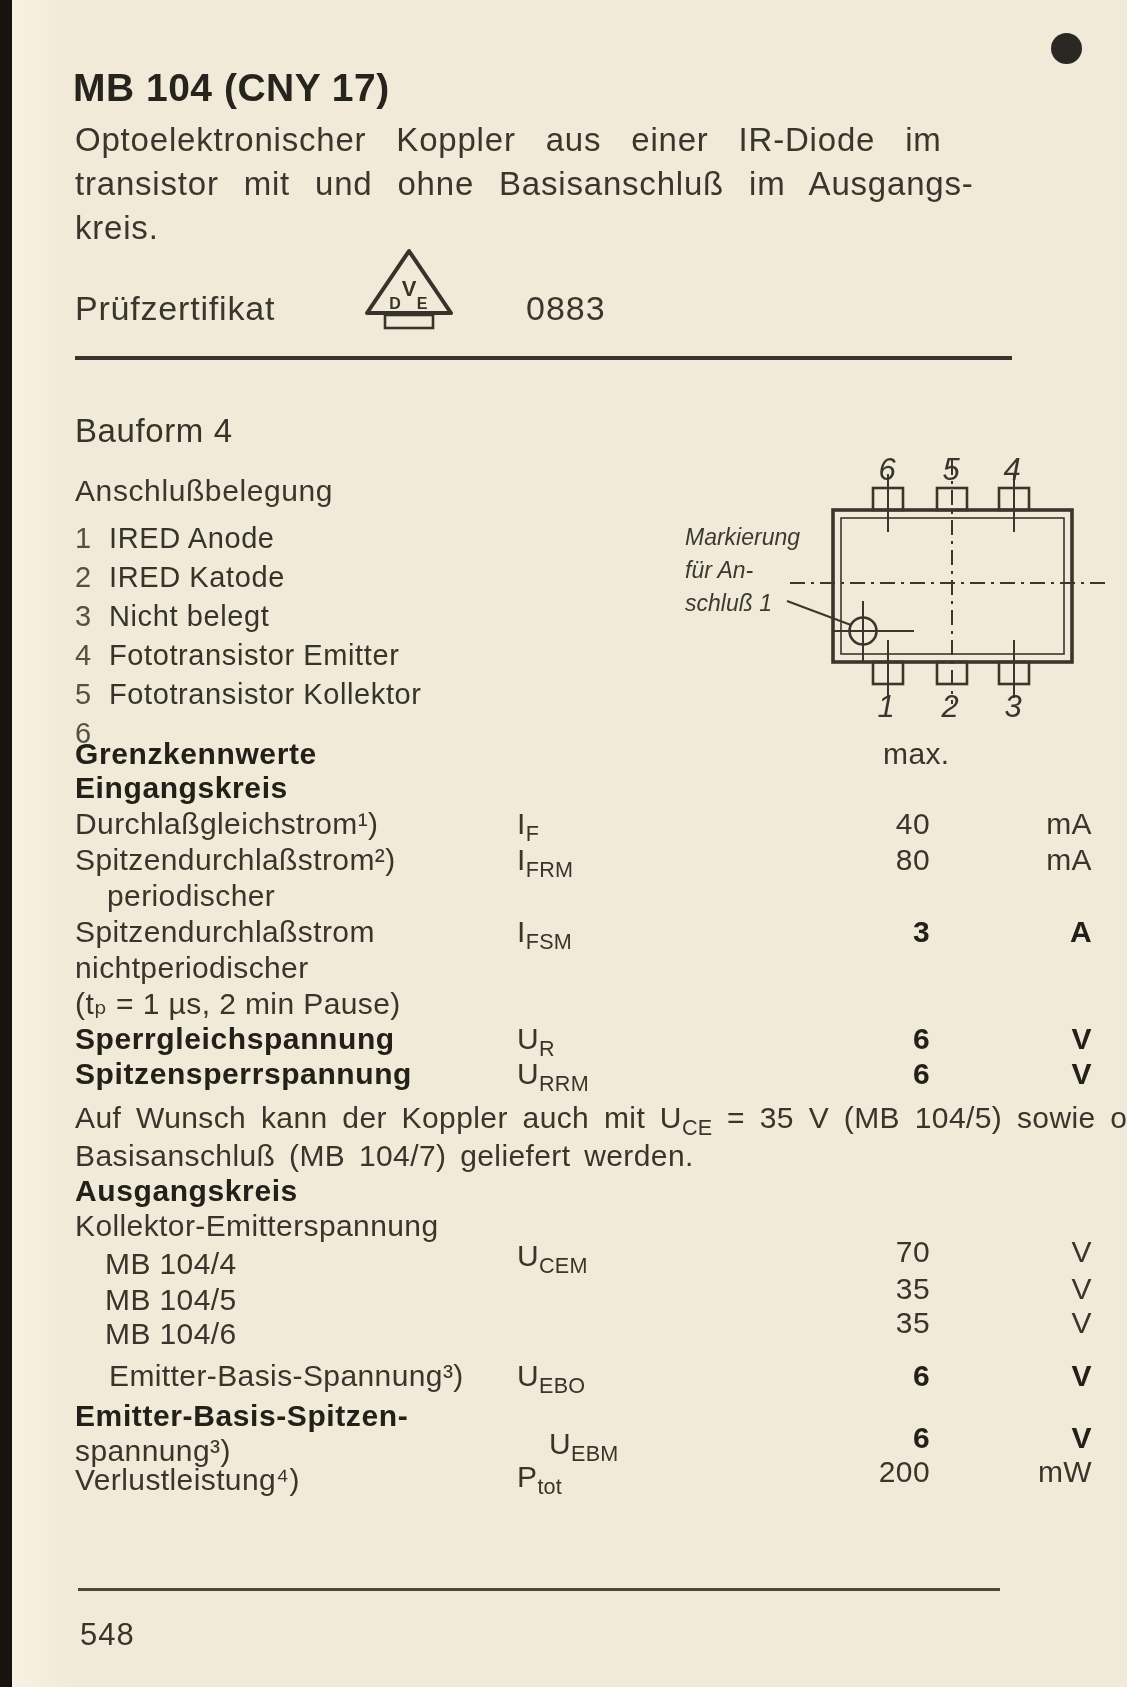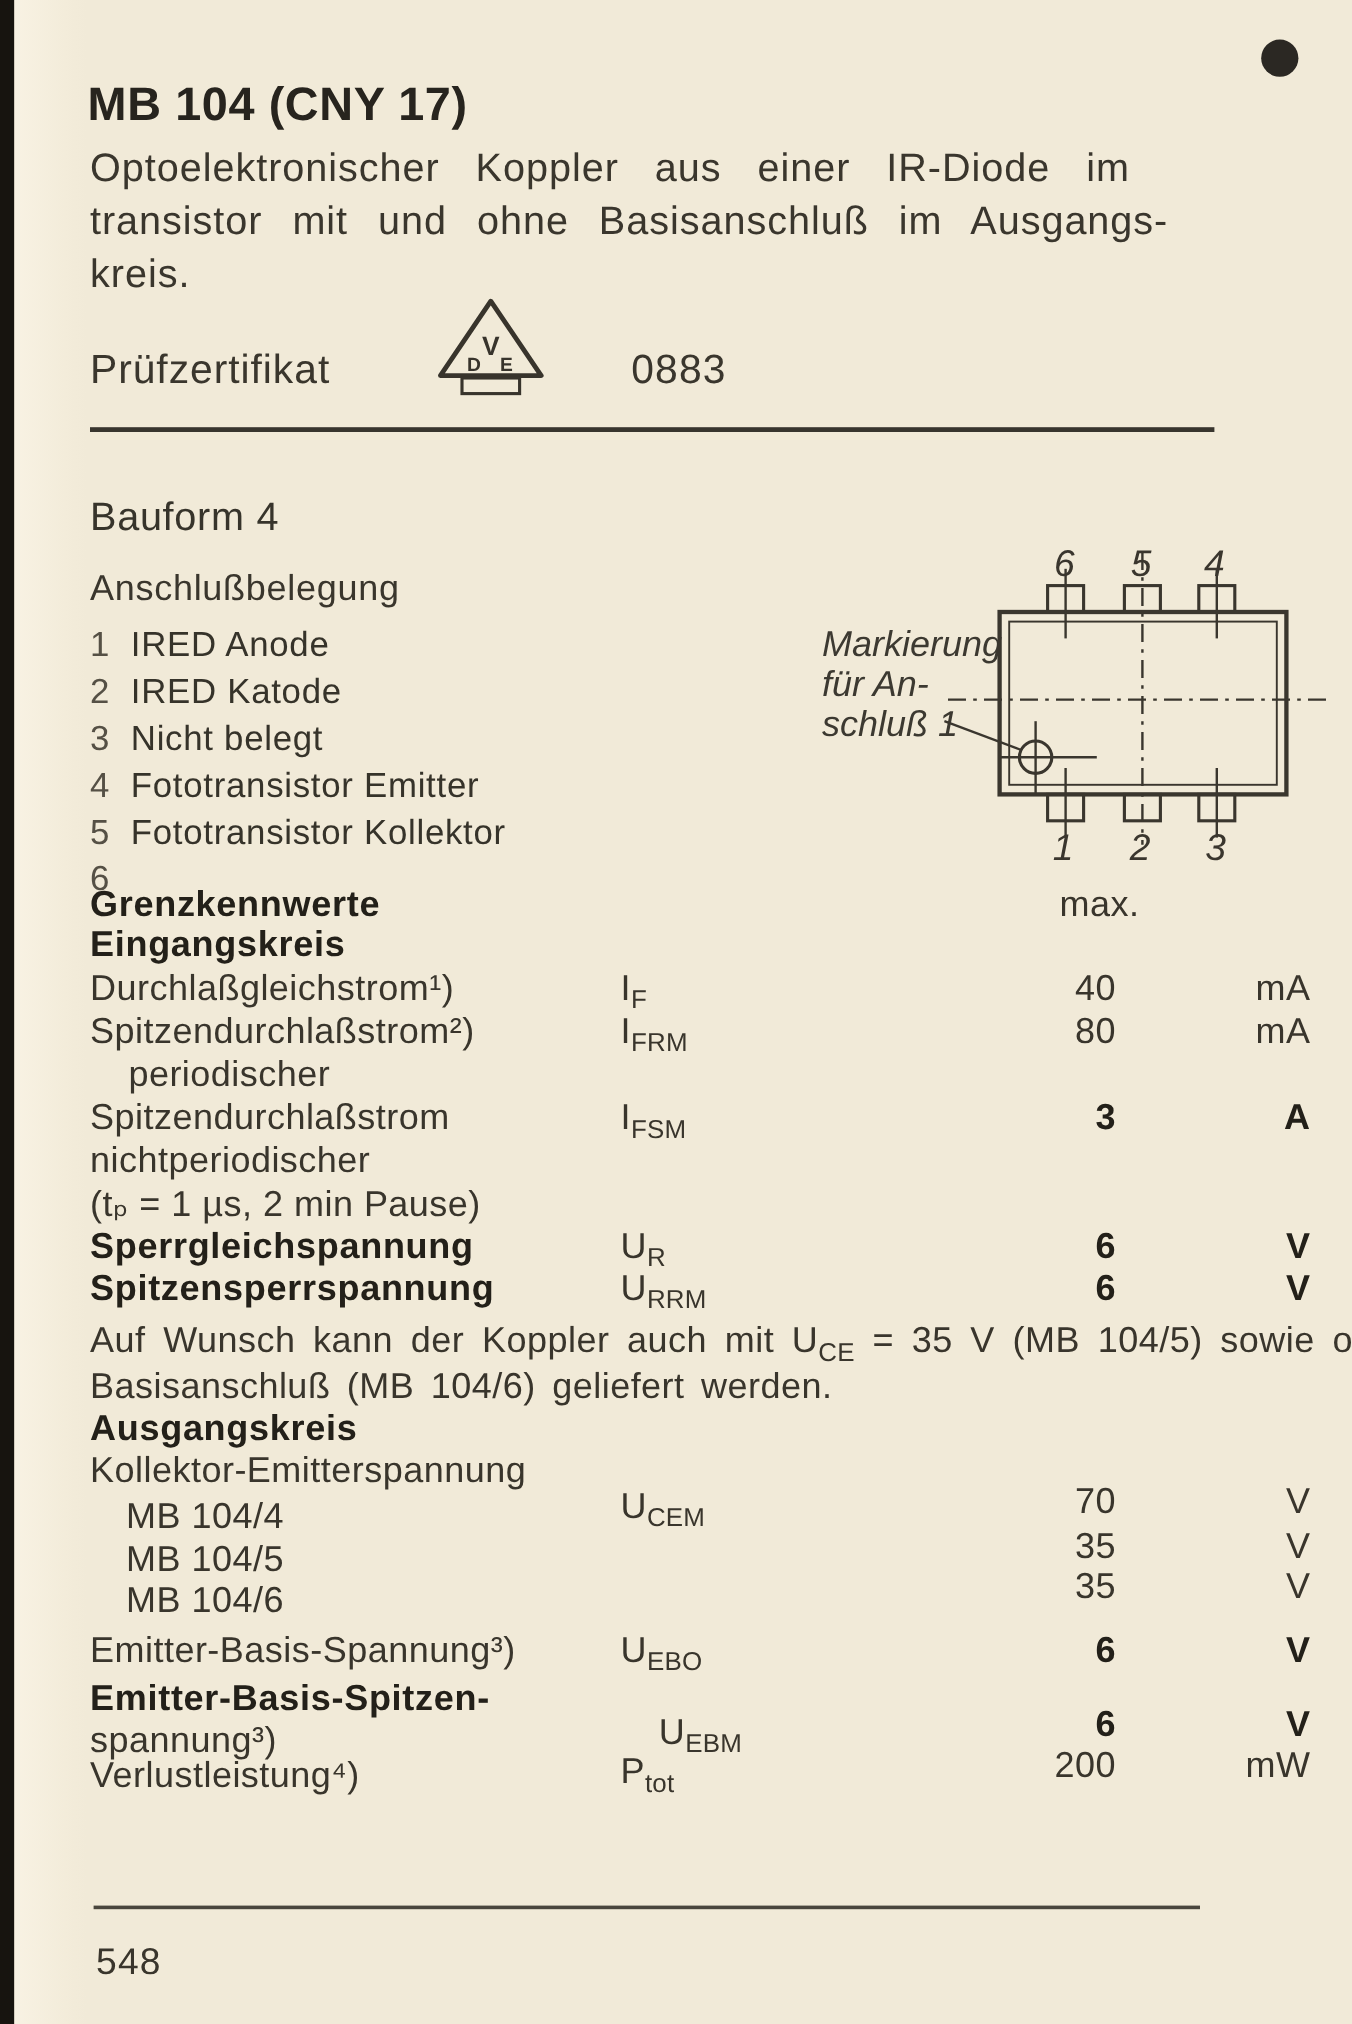--- a/index.html
+++ b/index.html
@@ -23,21 +23,21 @@
   .cert-label{left:75px;top:289px;font-size:34px;letter-spacing:0.8px;color:#3a362d;}
   .cert-num{left:526px;top:289px;font-size:34px;color:#3a362d;letter-spacing:1px;}
   .rule1{left:75px;top:356px;width:937px;height:4px;background:#38352e;}
   .rule2{left:78px;top:1588px;width:922px;height:3px;background:#4a463d;}
   .bauform{left:75px;top:412px;font-size:33px;letter-spacing:0.6px;color:#37342b;}
   .pinhead{left:75px;top:474px;font-size:30px;letter-spacing:0.6px;color:#3a362d;}
   .pinlist{left:75px;top:522px;font-size:29px;letter-spacing:0.6px;}
   .pinlist .pin{display:flex;height:39px;align-items:flex-start;}
   .pinlist .pnum{width:34px;color:#555045;}
   .pinlist .plbl{color:#36332a;}
-  .marking{left:685px;top:521px;font-size:30px;font-style:italic;color:#3c3931;line-height:33px;}
+  .marking{left:685px;top:521px;font-size:23px;font-style:italic;color:#3c3931;line-height:33px;}
   .marking div{white-space:nowrap;}
   .cell{position:absolute;white-space:nowrap;font-size:30px;color:#39352c;letter-spacing:0.4px;}
   .name{left:75px;}
   .indent{left:105px;}
   .sym{left:517px;}
   .val{right:197px;}
   .unit{right:35px;}
   .bold{font-weight:bold;color:#232019;letter-spacing:0.6px;}
   .bv{font-weight:bold;color:#232019;}
   .sb{font-size:0.72em;position:relative;top:0.33em;letter-spacing:0.2px;}
@@ -174,39 +174,39 @@
 <span class="cell sym" style="top:1022px;"><span>U</span><span class="sb">R</span></span>
 <span class="cell val bv" style="top:1022px;">6</span>
 <span class="cell unit bv" style="top:1022px;">V</span>
 
 <span class="cell name bold" style="top:1057px;">Spitzensperrspannung</span>
 <span class="cell sym" style="top:1057px;"><span>U</span><span class="sb">RRM</span></span>
 <span class="cell val bv" style="top:1057px;">6</span>
 <span class="cell unit bv" style="top:1057px;">V</span>
 
 <span class="cell name" style="top:1101px;word-spacing:6px;"><span>Auf Wunsch kann der Koppler auch mit U</span><span class="sb">CE</span><span> = 35 V (MB 104/5) sowie ohne</span></span>
-<span class="cell name" style="top:1139px;word-spacing:5px;">Basisanschluß (MB 104/6) geliefert werden.</span>
+<span class="cell name" style="top:1139px;word-spacing:5px;">Basisanschluß (MB 104/7) geliefert werden.</span>
 
 <span class="cell name bold" style="top:1174px;">Ausgangskreis</span>
 <span class="cell name" style="top:1209px;">Kollektor-Emitterspannung</span>
 
 <span class="cell indent" style="top:1247px;">MB 104/4</span>
 <span class="cell sym" style="top:1239px;"><span>U</span><span class="sb">CEM</span></span>
 <span class="cell val" style="top:1235px;">70</span>
 <span class="cell unit" style="top:1235px;">V</span>
 
 <span class="cell indent" style="top:1283px;">MB 104/5</span>
 <span class="cell val" style="top:1272px;">35</span>
 <span class="cell unit" style="top:1272px;">V</span>
 
 <span class="cell indent" style="top:1317px;">MB 104/6</span>
 <span class="cell val" style="top:1306px;">35</span>
 <span class="cell unit" style="top:1306px;">V</span>
 
-<span class="cell name" style="top:1359px;">Emitter-Basis-Spannung³)</span>
+<span class="cell name" style="top:1359px;margin-left:34px;">Emitter-Basis-Spannung³)</span>
 <span class="cell sym" style="top:1359px;"><span>U</span><span class="sb">EBO</span></span>
 <span class="cell val bv" style="top:1359px;">6</span>
 <span class="cell unit bv" style="top:1359px;">V</span>
 
 <span class="cell name bold" style="top:1399px;">Emitter-Basis-Spitzen-</span>
 
 <span class="cell name" style="top:1434px;">spannung³)</span>
 <span class="cell sym" style="top:1427px;margin-left:32px;"><span>U</span><span class="sb">EBM</span></span>
 <span class="cell val bv" style="top:1421px;">6</span>
 <span class="cell unit bv" style="top:1421px;">V</span>

